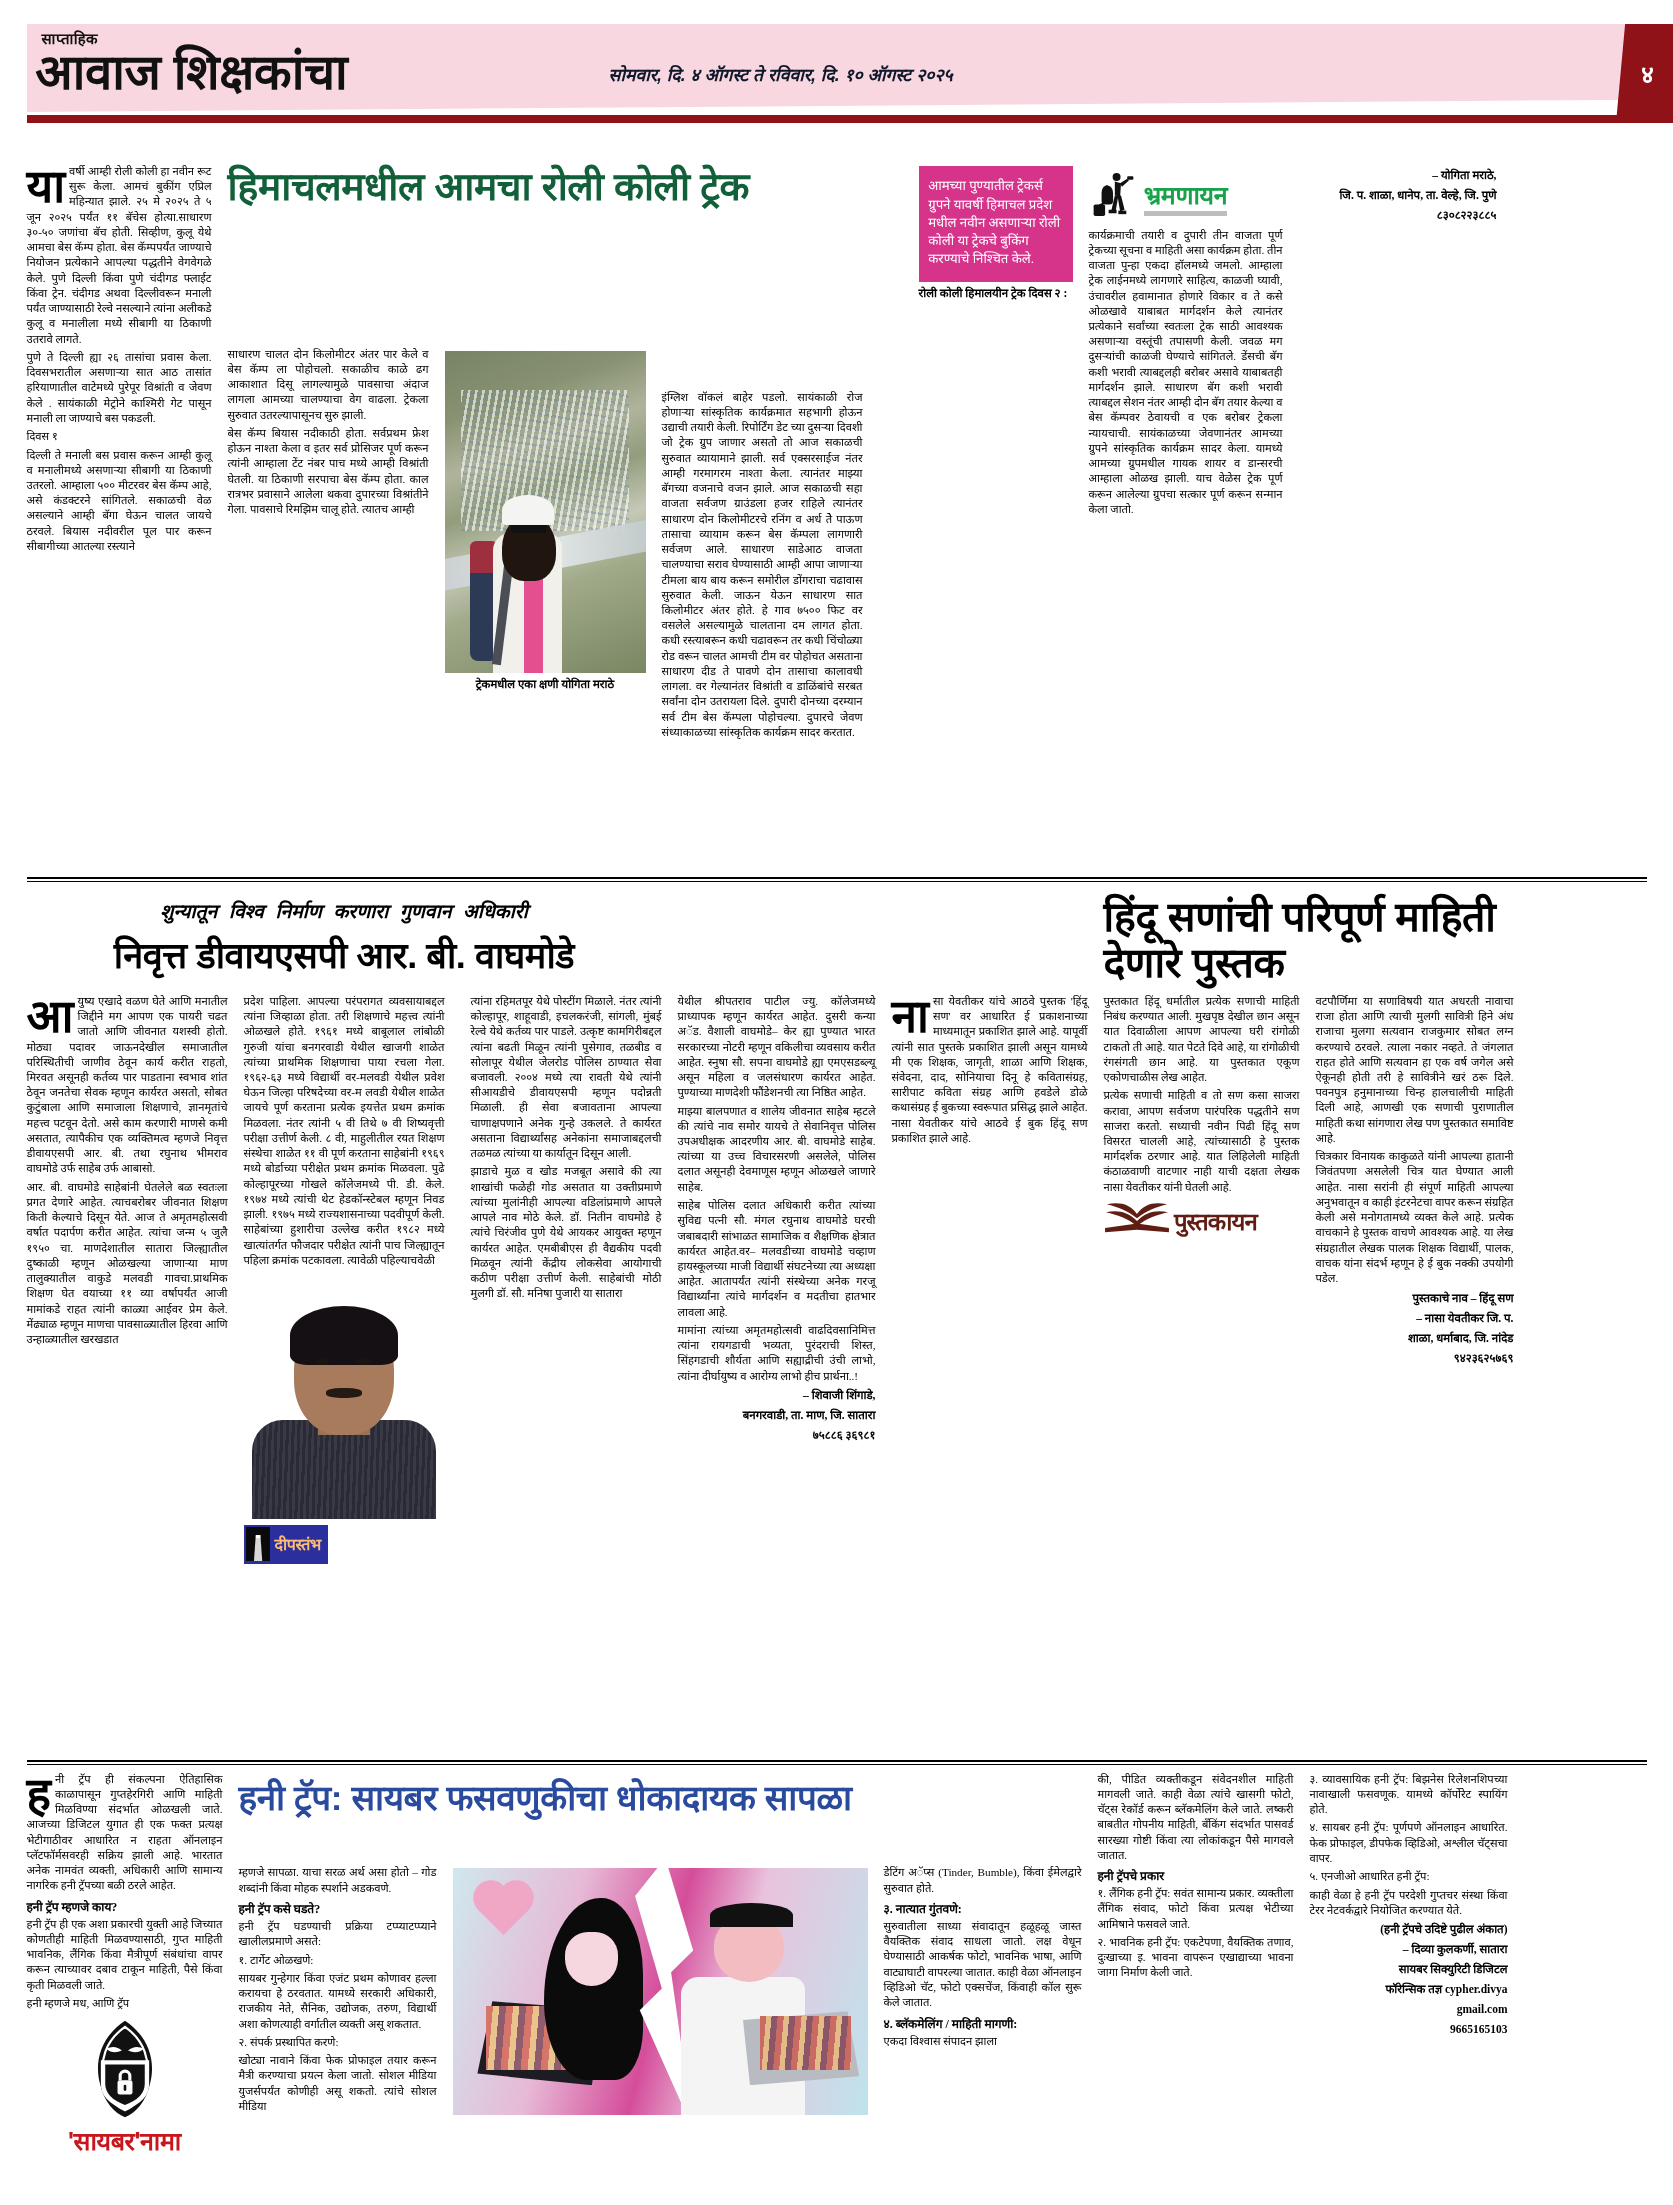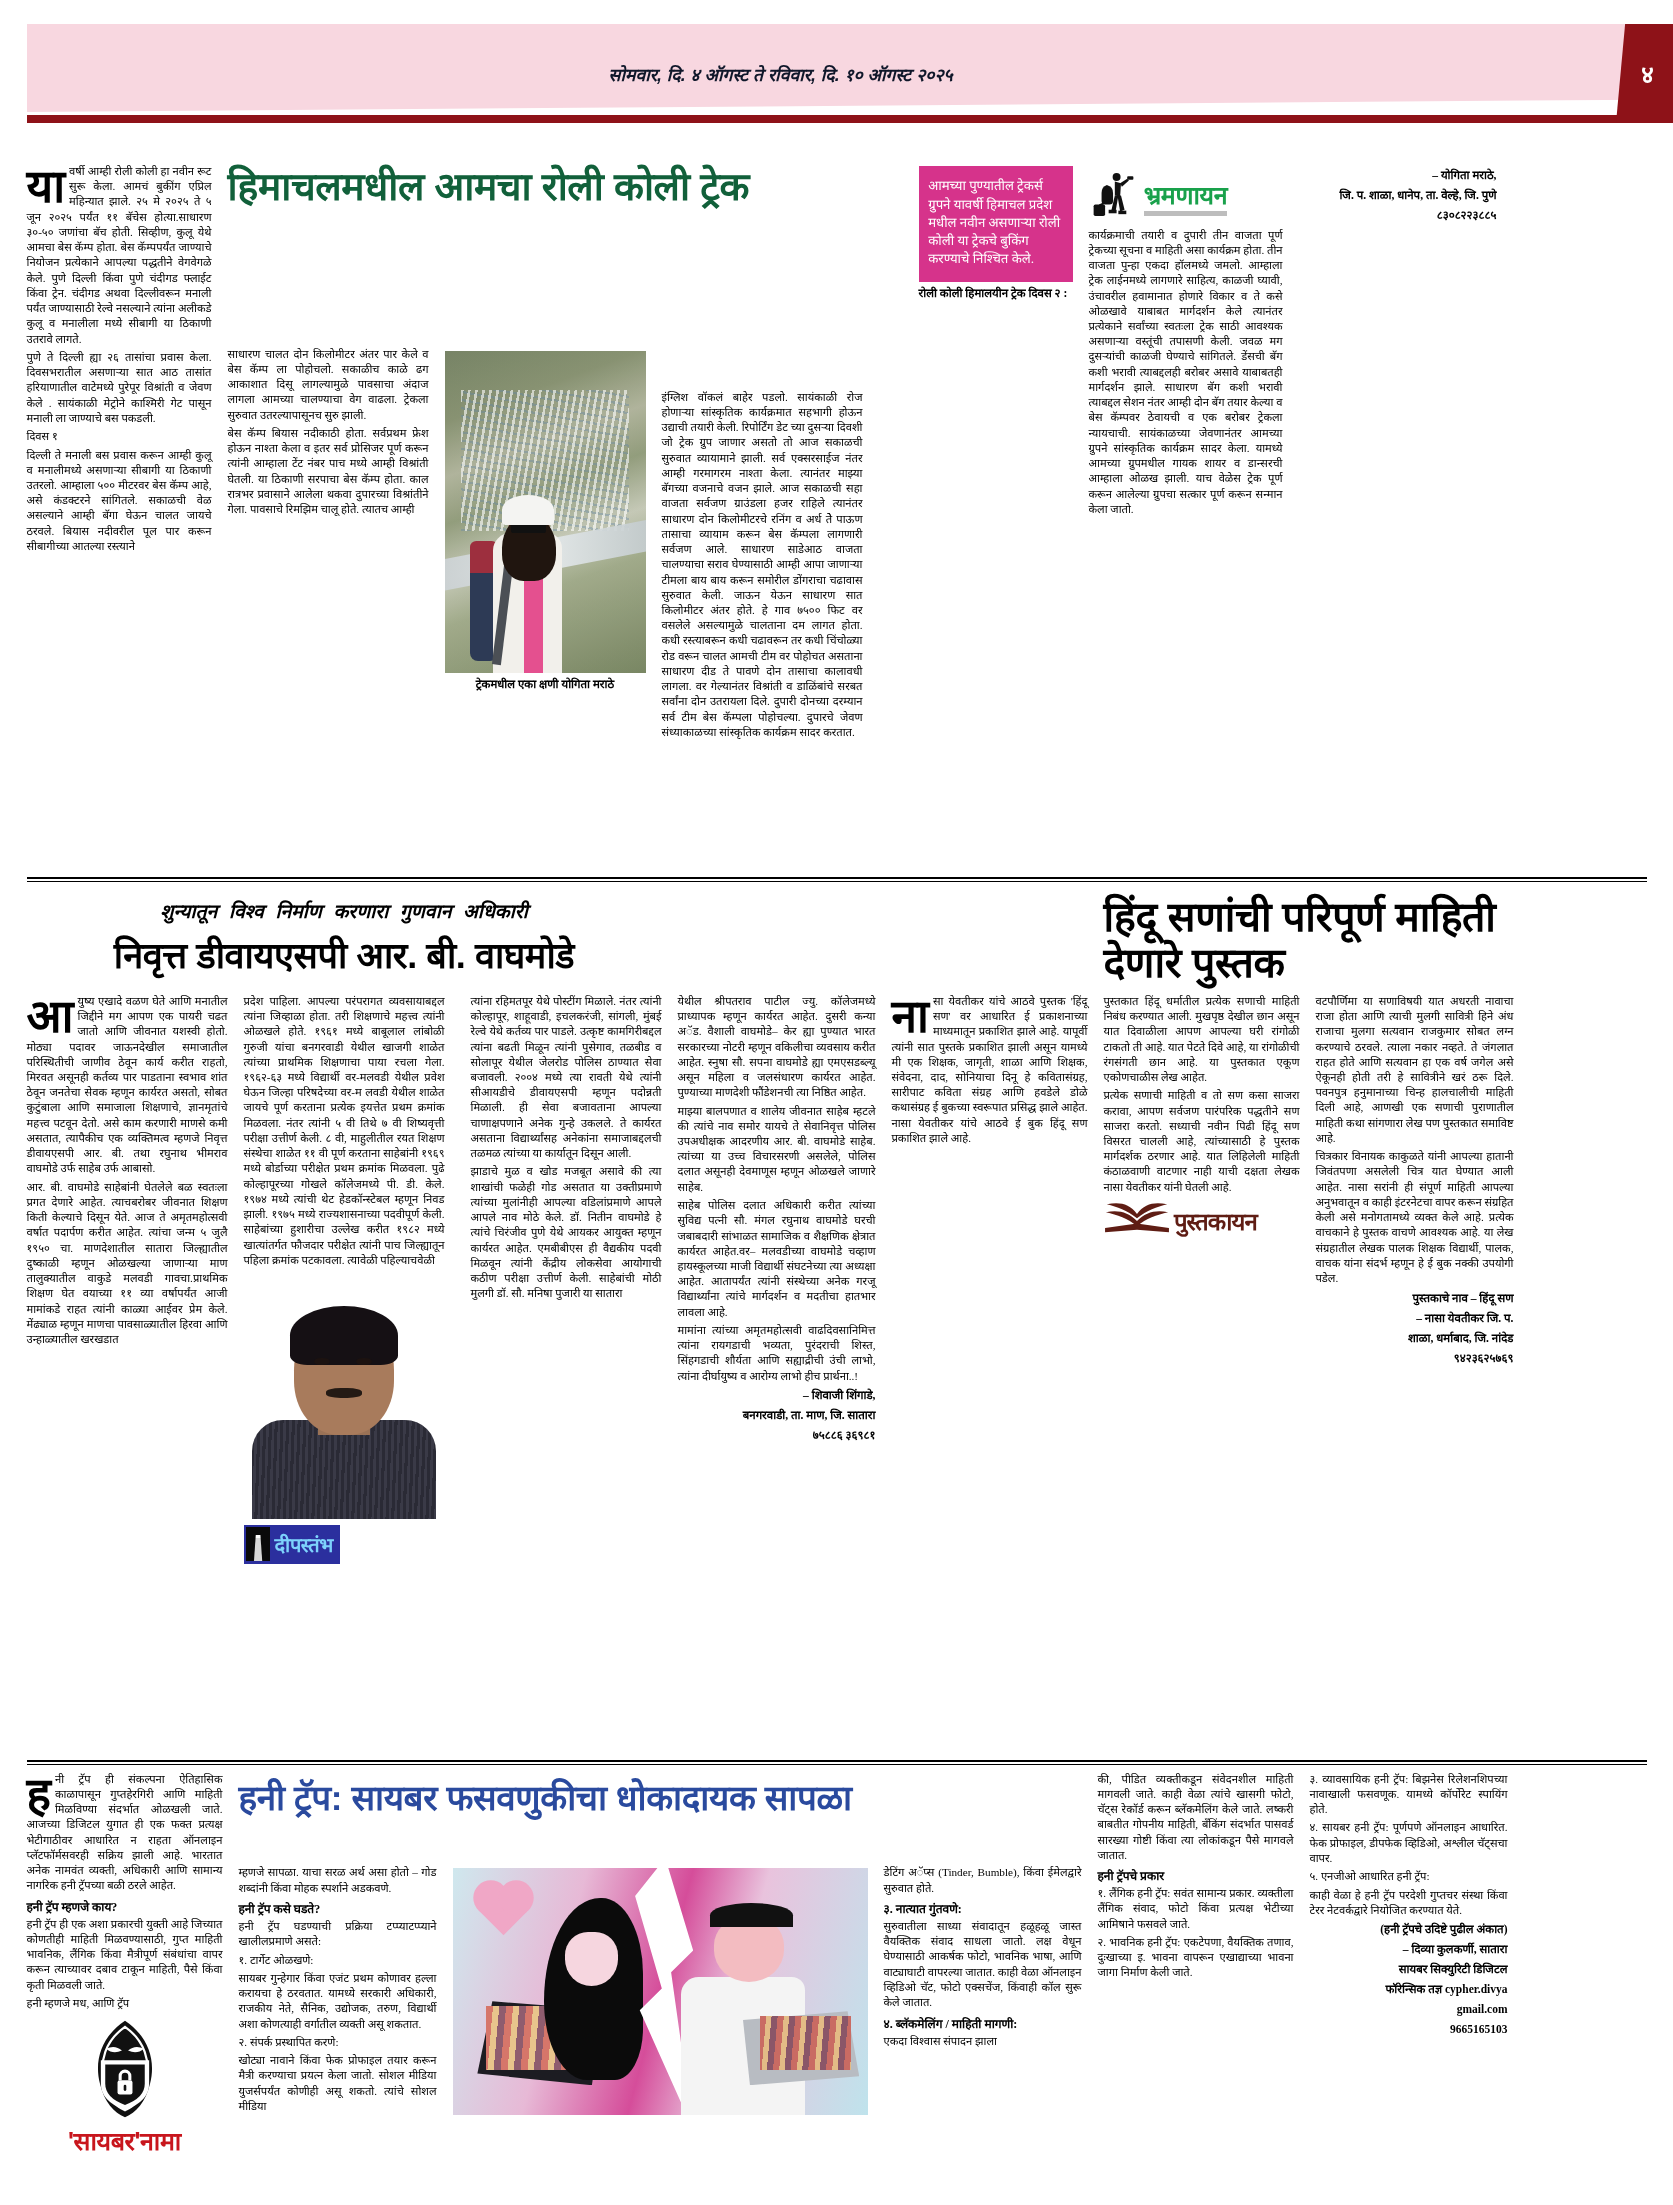--- a/index.html
+++ b/index.html
@@ -240,22 +240,22 @@
   .logo-deep .tower {
     width: 24px; height: 34px; background:#0a0a0a;
     display:flex; align-items:flex-end; justify-content:center;
   }
   .logo-deep .tower i {
     display:block; width: 11.5px; height: 26.5px;
     background: linear-gradient(180deg,#fff 0 10%,#d8d8d8 10% 100%);
     clip-path: polygon(30% 0, 70% 0, 86% 100%, 14% 100%);
   }
   .logo-deep .dtext {
-    color:#7dd3fc; font-family:Liberation Mono, monospace;
-    font-weight:700; font-size:20px; letter-spacing:-0.4px;
+    color:#fdba74; font-family:Liberation Mono, monospace;
+    font-weight:700; font-size:16px; letter-spacing:-0.4px;
   }
 
   .logo-pustak {
     display:flex; align-items:center; gap:4.4px; margin: 4.4px 0 3.5px 0;
   }
   .logo-pustak .book { flex:0 0 66px; height: 42px; }
   .logo-pustak .ptext {
     font-family:"Liberation Sans", sans-serif; font-weight:700;
     font-size: 24px; color:#5f1d14; letter-spacing:-0.9px;
   }
@@ -346,20 +346,24 @@
 </style>
 </head>
 <body>
 
 <div class="page">
 
   <div class="masthead">
     <div class="mast-bg"></div>
     <div class="mast-rule"></div>
 
+    <div class="mast-left">
+      <div class="mast-kicker">साप्ताहिक</div>
+      <div class="mast-title">आवाज शिक्षकांचा</div>
+    </div>
 
     <div class="mast-date">सोमवार, दि. ४ ऑगस्ट ते रविवार, दि. १० ऑगस्ट २०२५</div>
 
     <div class="mast-pagebox">
       <span class="mast-pagenum">४</span>
     </div>
   </div>
 
   <div class="sec1">
     <div class="sec1-grid">

